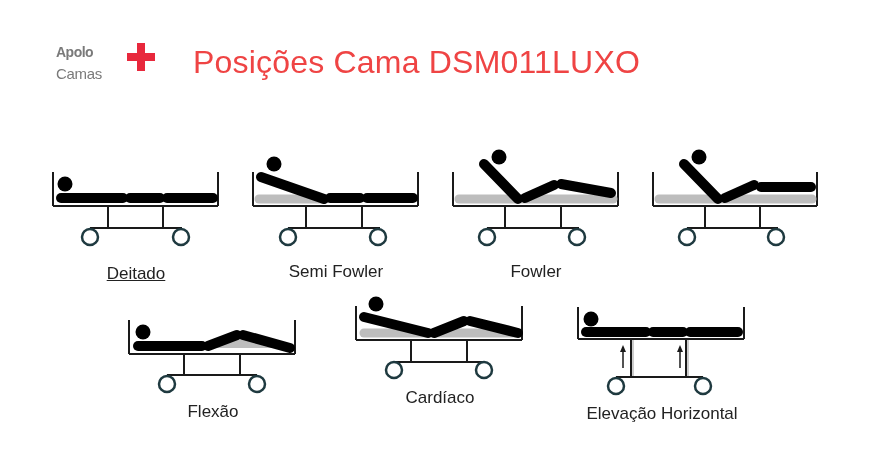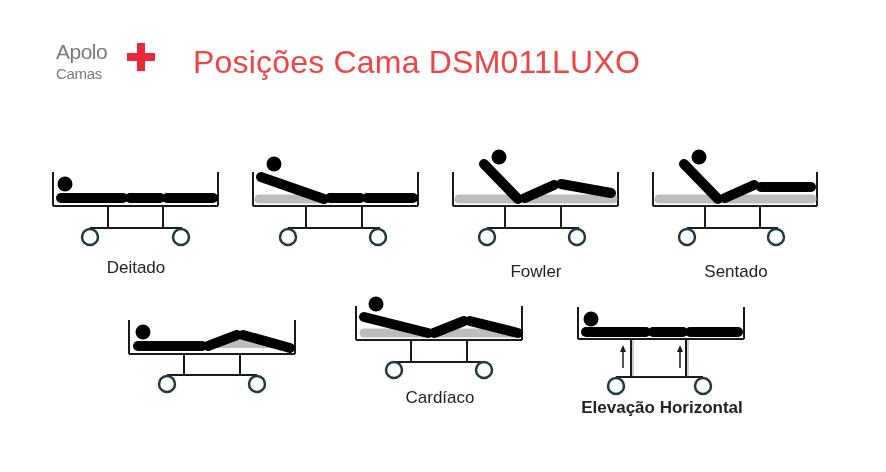--- a/index.html
+++ b/index.html
@@ -1,18 +1,18 @@
 <!DOCTYPE html>
 <html><head>
 <meta charset="utf-8">
 <style>
   html, body { margin:0; padding:0; background:#ffffff; }
   body { width:886px; height:472px; position:relative; overflow:hidden; font-family:"Liberation Sans", "DejaVu Sans", sans-serif; }
   .logo { position:absolute; left:56px; top:40px; width:110px; height:48px; }
-  .logo .l1 { position:absolute; left:0; top:0; font-size:21px; font-weight:normal; color:#7a7a7a; letter-spacing:-0.5px; line-height:24px; }
+  .logo .l1 { position:absolute; left:0; top:0; font-size:14px; font-weight:bold; color:#7a7a7a; letter-spacing:-0.5px; line-height:24px; }
   .logo .l2 { position:absolute; left:0; top:22px; font-size:15px; color:#7a7a7a; letter-spacing:-0.3px; line-height:24px; }
   .logo .cross { position:absolute; left:71px; top:3px; width:28px; height:28px; }
   .logo .cross .h { position:absolute; left:0; top:10px; width:28px; height:8px; background:#e8283c; }
   .logo .cross .v { position:absolute; left:10px; top:0; width:8px; height:28px; background:#e8283c; }
   .title { position:absolute; left:193px; top:42px; font-size:32px; color:#ef4444; letter-spacing:0.2px; line-height:40px; white-space:nowrap; }
   .pos { position:absolute; }
   .pos svg { position:absolute; left:0; top:0; overflow:visible; }
   .pos .label { position:absolute; left:0; width:100%; text-align:center; font-size:17px; color:#222; white-space:nowrap; }
 </style>
 </head>
@@ -37,39 +37,40 @@
     <circle cx="15" cy="24" r="7.5" fill="#000"></circle>
     <line x1="11" y1="38" x2="73" y2="38" stroke="#000" stroke-width="10" stroke-linecap="round"></line>
     <line x1="80" y1="38" x2="110" y2="38" stroke="#000" stroke-width="10" stroke-linecap="round"></line>
     <line x1="117" y1="38" x2="163" y2="38" stroke="#000" stroke-width="10" stroke-linecap="round"></line>
     <line x1="58" y1="47" x2="58" y2="68" stroke="#1a1a1a" stroke-width="2"></line>
     <line x1="113" y1="47" x2="113" y2="68" stroke="#1a1a1a" stroke-width="2"></line>
     <line x1="40" y1="68" x2="132" y2="68" stroke="#1a1a1a" stroke-width="2"></line>
     <circle cx="40" cy="77" r="8" fill="#fff" stroke="#1f3a40" stroke-width="2.5"></circle>
     <circle cx="131" cy="77" r="8" fill="#fff" stroke="#1f3a40" stroke-width="2.5"></circle>
   </svg>
-  <div class="label" style="top:98px;">Deitado</div>
+  <div class="label" style="top:104px;text-decoration:underline;">Deitado</div>
 </div>
 
 <div class="pos" style="left:250px;top:160px;width:172px;height:130px;">
   <svg width="172" height="100">
     <line x1="3" y1="12" x2="3" y2="46" stroke="#1a1a1a" stroke-width="2"></line>
     <line x1="168" y1="12" x2="168" y2="46" stroke="#1a1a1a" stroke-width="2"></line>
     <line x1="3" y1="46" x2="168" y2="46" stroke="#1a1a1a" stroke-width="2"></line>
     <line x1="9" y1="39" x2="74" y2="39" stroke="#bdbdbd" stroke-width="9" stroke-linecap="round"></line>
     <circle cx="24" cy="4" r="7.5" fill="#000"></circle>
     <line x1="11" y1="17" x2="74" y2="39" stroke="#000" stroke-width="10" stroke-linecap="round"></line>
     <line x1="80" y1="38" x2="110" y2="38" stroke="#000" stroke-width="10" stroke-linecap="round"></line>
     <line x1="117" y1="38" x2="163" y2="38" stroke="#000" stroke-width="10" stroke-linecap="round"></line>
     <line x1="56" y1="47" x2="56" y2="68" stroke="#1a1a1a" stroke-width="2"></line>
     <line x1="112" y1="47" x2="112" y2="68" stroke="#1a1a1a" stroke-width="2"></line>
     <line x1="38" y1="68" x2="130" y2="68" stroke="#1a1a1a" stroke-width="2"></line>
     <circle cx="38" cy="77" r="8" fill="#fff" stroke="#1f3a40" stroke-width="2.5"></circle>
     <circle cx="128" cy="77" r="8" fill="#fff" stroke="#1f3a40" stroke-width="2.5"></circle>
   </svg>
+  <div class="label" style="top:102px;">Semi Fowler</div>
 </div>
 
 <div class="pos" style="left:450px;top:160px;width:172px;height:130px;">
   <svg width="172" height="100">
     <line x1="3" y1="12" x2="3" y2="46" stroke="#1a1a1a" stroke-width="2"></line>
     <line x1="168" y1="12" x2="168" y2="46" stroke="#1a1a1a" stroke-width="2"></line>
     <line x1="3" y1="46" x2="168" y2="46" stroke="#1a1a1a" stroke-width="2"></line>
     <line x1="9" y1="39" x2="163" y2="39" stroke="#bdbdbd" stroke-width="9" stroke-linecap="round"></line>
     <circle cx="49" cy="-3" r="7.5" fill="#000"></circle>
     <line x1="34" y1="4" x2="68" y2="39" stroke="#000" stroke-width="10" stroke-linecap="round"></line>
@@ -93,39 +94,39 @@
     <circle cx="49" cy="-3" r="7.5" fill="#000"></circle>
     <line x1="34" y1="4" x2="68" y2="39" stroke="#000" stroke-width="10" stroke-linecap="round"></line>
     <line x1="75" y1="38" x2="104" y2="25" stroke="#000" stroke-width="10" stroke-linecap="round"></line>
     <line x1="111" y1="27" x2="161" y2="27" stroke="#000" stroke-width="10" stroke-linecap="round"></line>
     <line x1="55" y1="47" x2="55" y2="68" stroke="#1a1a1a" stroke-width="2"></line>
     <line x1="110" y1="47" x2="110" y2="68" stroke="#1a1a1a" stroke-width="2"></line>
     <line x1="37" y1="68" x2="128" y2="68" stroke="#1a1a1a" stroke-width="2"></line>
     <circle cx="37" cy="77" r="8" fill="#fff" stroke="#1f3a40" stroke-width="2.5"></circle>
     <circle cx="126" cy="77" r="8" fill="#fff" stroke="#1f3a40" stroke-width="2.5"></circle>
   </svg>
-  <div class="label" style="top:102px;">Sentado</div>
 </div>
 
 <div class="pos" style="left:127px;top:320px;width:172px;height:110px;">
   <svg width="172" height="80">
     <line x1="2" y1="0" x2="2" y2="34" stroke="#1a1a1a" stroke-width="2"></line>
     <line x1="168" y1="0" x2="168" y2="34" stroke="#1a1a1a" stroke-width="2"></line>
     <line x1="2" y1="34" x2="168" y2="34" stroke="#1a1a1a" stroke-width="2"></line>
     <path d="M 80 28 L 110 16 L 162 28 Z" fill="#bdbdbd"></path>
     <circle cx="16" cy="12" r="7.5" fill="#000"></circle>
     <line x1="11" y1="26" x2="75" y2="26" stroke="#000" stroke-width="10" stroke-linecap="round"></line>
     <line x1="81" y1="26" x2="110" y2="15" stroke="#000" stroke-width="10" stroke-linecap="round"></line>
     <line x1="116" y1="15" x2="163" y2="28" stroke="#000" stroke-width="10" stroke-linecap="round"></line>
     <line x1="57" y1="35" x2="57" y2="55" stroke="#1a1a1a" stroke-width="2"></line>
     <line x1="113" y1="35" x2="113" y2="55" stroke="#1a1a1a" stroke-width="2"></line>
     <line x1="40" y1="55" x2="130" y2="55" stroke="#1a1a1a" stroke-width="2"></line>
     <circle cx="40" cy="64" r="8" fill="#fff" stroke="#1f3a40" stroke-width="2.5"></circle>
     <circle cx="130" cy="64" r="8" fill="#fff" stroke="#1f3a40" stroke-width="2.5"></circle>
   </svg>
+  <div class="label" style="top:82px;">Flexão</div>
 </div>
 
 <div class="pos" style="left:354px;top:296px;width:172px;height:120px;">
   <svg width="172" height="90">
     <line x1="2" y1="10" x2="2" y2="44" stroke="#1a1a1a" stroke-width="2"></line>
     <line x1="168" y1="10" x2="168" y2="44" stroke="#1a1a1a" stroke-width="2"></line>
     <line x1="2" y1="44" x2="168" y2="44" stroke="#1a1a1a" stroke-width="2"></line>
     <line x1="10" y1="37" x2="162" y2="37" stroke="#bdbdbd" stroke-width="9" stroke-linecap="round"></line>
     <circle cx="22" cy="8" r="7.5" fill="#000"></circle>
     <line x1="10" y1="21" x2="74" y2="37" stroke="#000" stroke-width="10" stroke-linecap="round"></line>
@@ -158,14 +159,14 @@
       <path d="M 44 47 L 47 40 L 50 47 Z" fill="#1a1a1a"></path>
     </g>
     <g>
       <line x1="104" y1="45" x2="104" y2="63" stroke="#1a1a1a" stroke-width="1.5"></line>
       <path d="M 101 47 L 104 40 L 107 47 Z" fill="#1a1a1a"></path>
     </g>
     <line x1="40" y1="72" x2="127" y2="72" stroke="#1a1a1a" stroke-width="2"></line>
     <circle cx="40" cy="81" r="8" fill="#fff" stroke="#1f3a40" stroke-width="2.5"></circle>
     <circle cx="127" cy="81" r="8" fill="#fff" stroke="#1f3a40" stroke-width="2.5"></circle>
   </svg>
-  <div class="label" style="top:93px;left:-10px;width:192px;font-weight:bold;">Elevação Horizontal</div>
+  <div class="label" style="top:99px;left:-10px;width:192px;">Elevação Horizontal</div>
 </div>
 
 </body></html>

